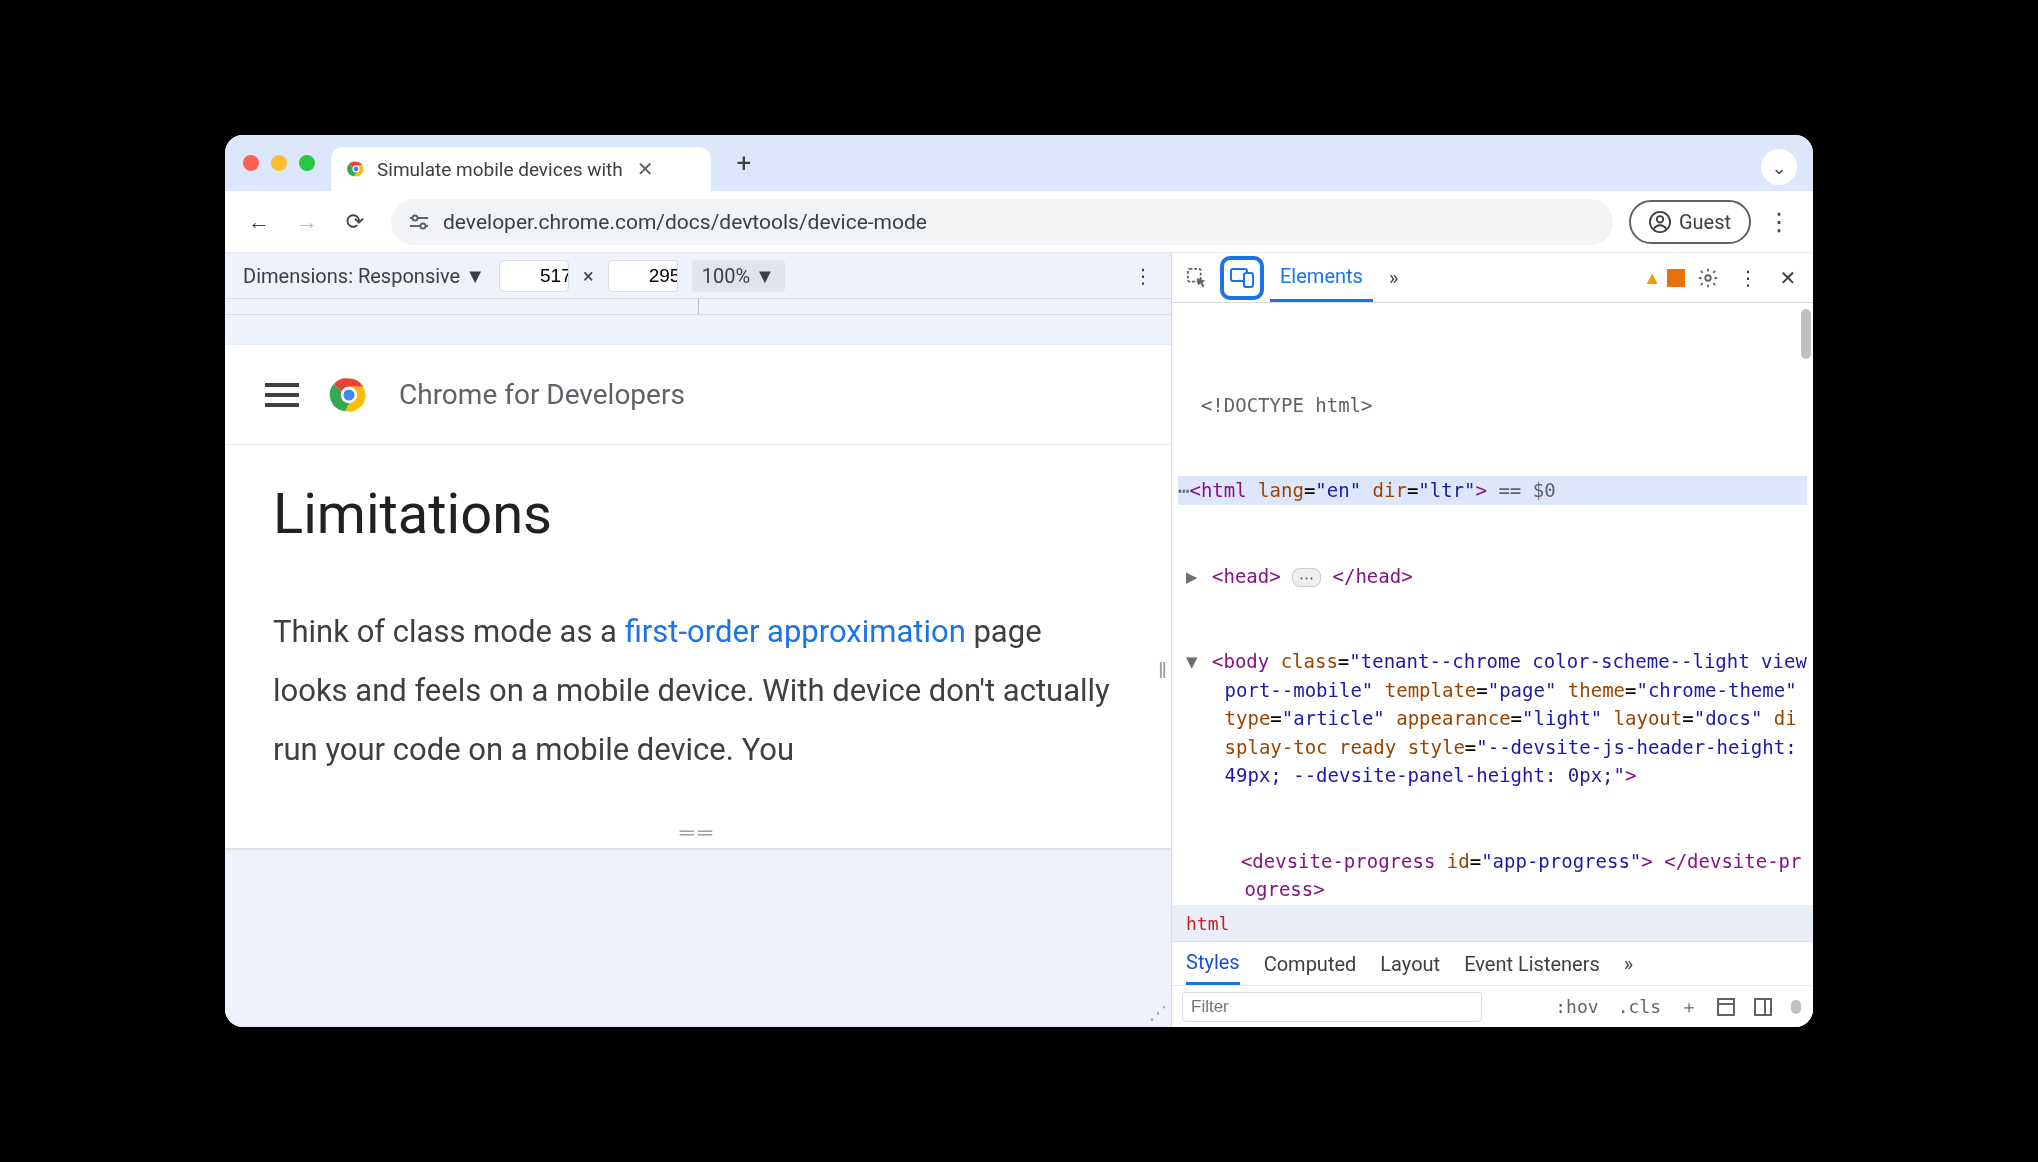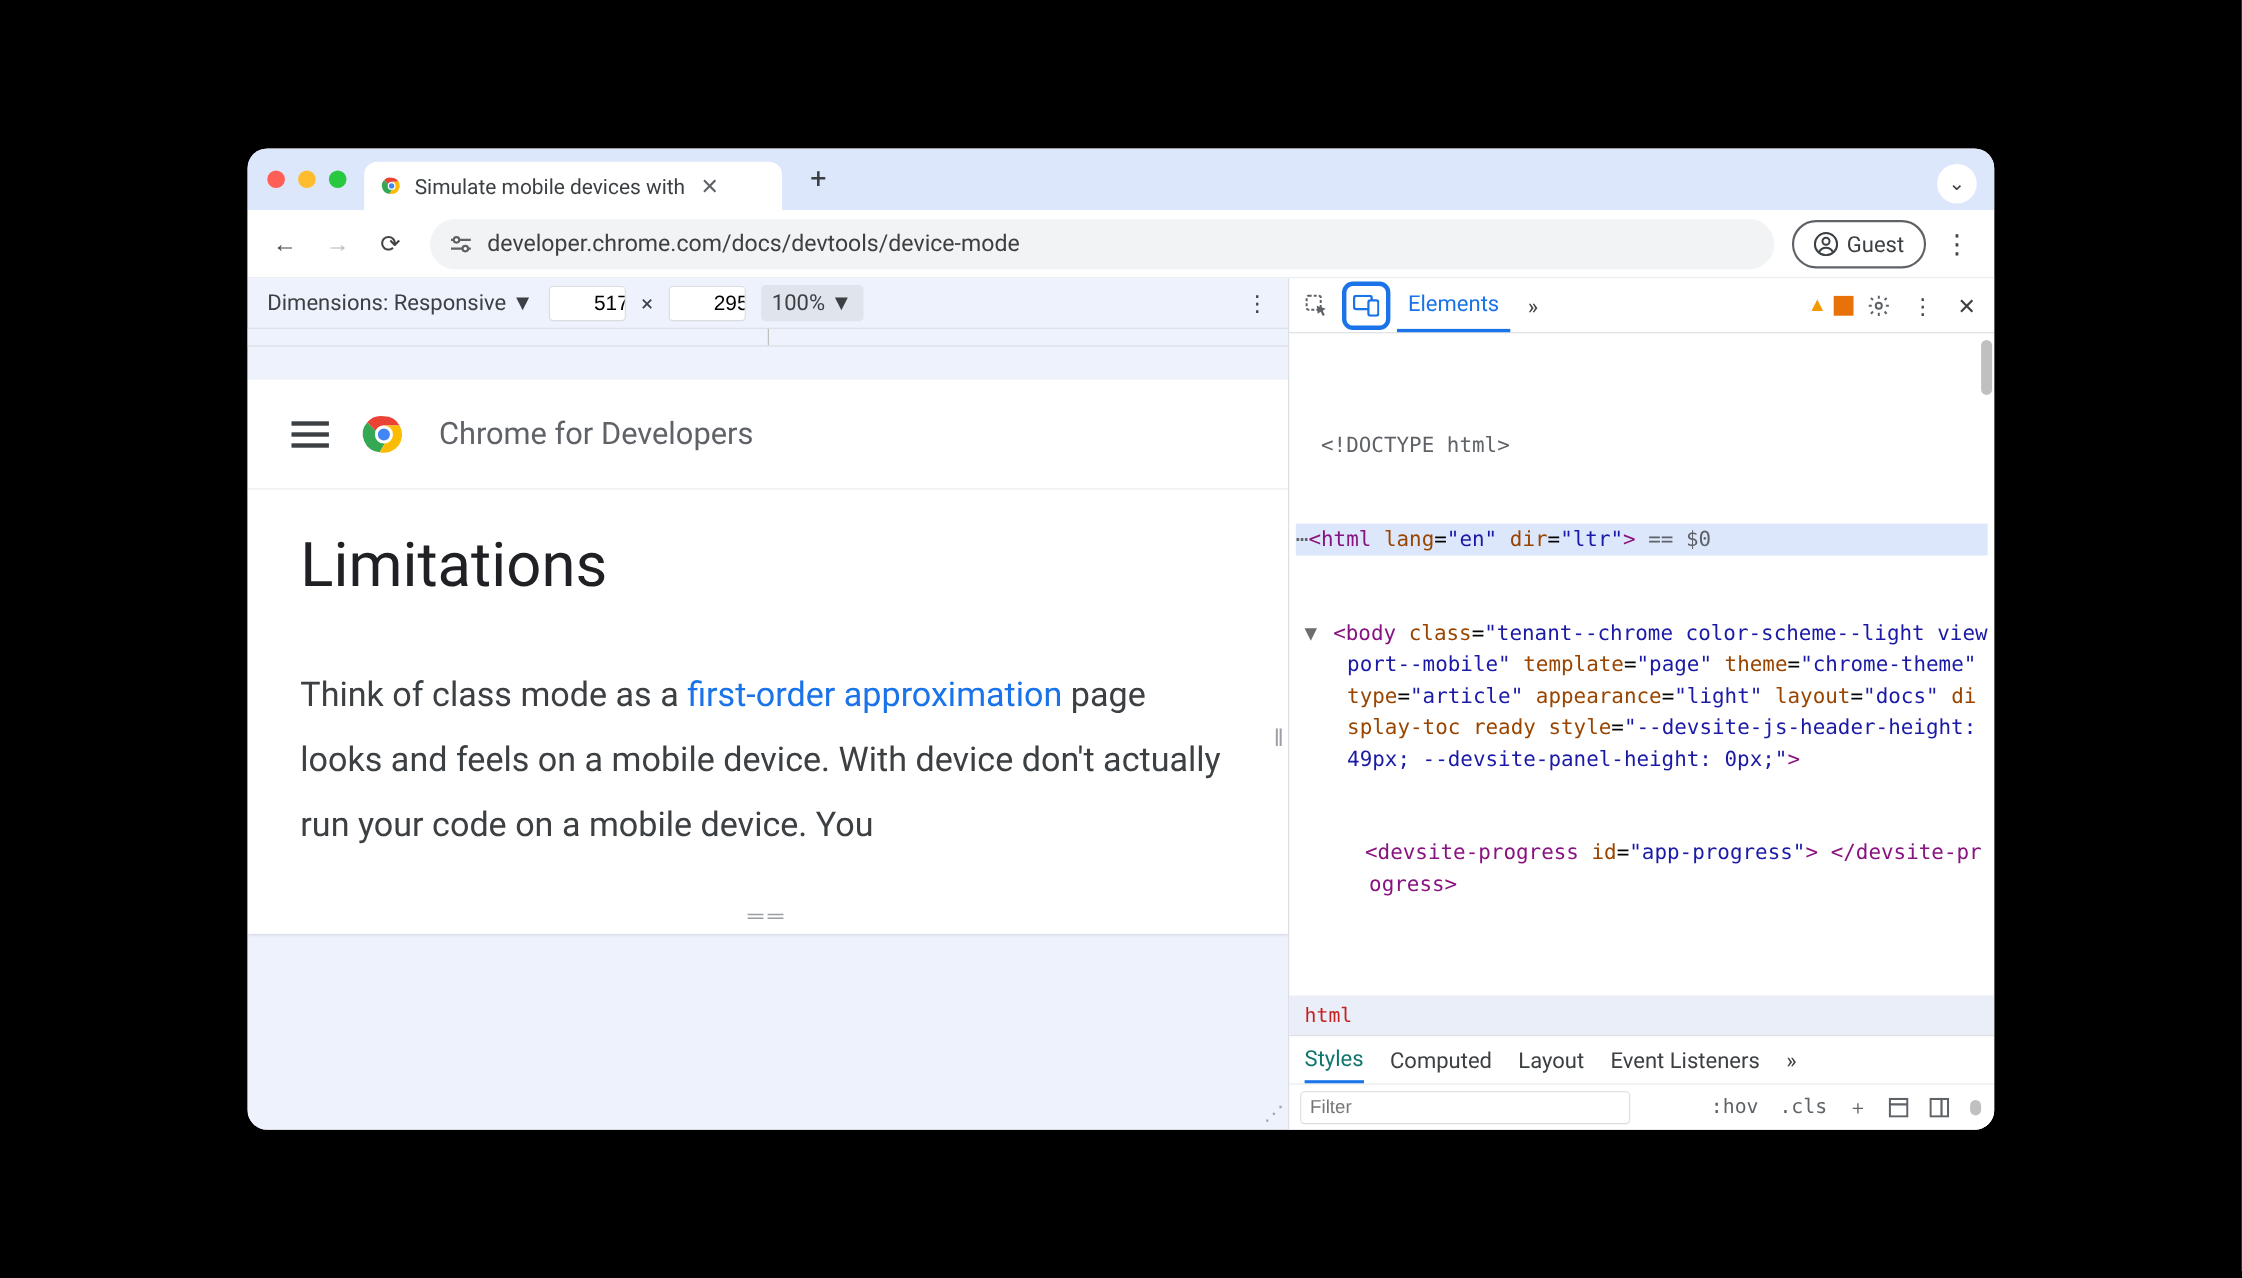--- a/index.html
+++ b/index.html
@@ -68,21 +68,21 @@
 .dom .vl { color: #1a1aa6; }
 .dom .gy { color: #5f6368; }
 .dom .li { padding-left: 1.4em; text-indent: -1.4em; }
 .dom .i1 { margin-left: 20px; } .dom .i2 { margin-left: 40px; }
 .arrow { display:inline-block; width: 14px; text-align:center; color:#6e6e6e; }
 .sel-line { background: #dde7fb; }
 .ellip-badge, .flex-badge { background:#eee; border:1px solid #ccc; border-radius: 8px; padding: 0 6px; font-size: 15px; color:#444; font-family: Arial; }
 .dom-scroll { position:absolute; top:6px; right:2px; width:10px; height:50px; background:#c0c0c0; border-radius:5px; }
 .crumbs { height: 36px; background: #e9eef9; padding: 0 14px; display: flex; align-items: center; font-family: Menlo, monospace; font-size: 18px; color: #c5221f; }
 .styles-tabs { height: 44px; display: flex; align-items: center; gap: 24px; padding: 0 14px; font-size: 20px; color: #3c4043; border-top: 1px solid #dadce0; }
-.styles-tabs .active { color: #0f766e; border-bottom: 3px solid #1a73e8; height: 100%; display: flex; align-items: center; }
+.styles-tabs .active { color: #1d4ed8; border-bottom: 3px solid #1a73e8; height: 100%; display: flex; align-items: center; }
 .styles-bar { height: 42px; display: flex; align-items: center; padding: 0 10px; gap: 19px; font-family: Menlo, monospace; font-size: 18px; color: #5f6368; border-top: 1px solid #e8eaed; }
 .filter-input { width: 300px; height: 30px; border: 1px solid #dadce0; border-radius: 4px; padding: 0 8px; font-size: 17px; }
 .styles-bar .sp { flex:1; }
 .sidescroll { width:10px; align-self:center; height:14px; background:#c0c0c0; border-radius:5px; margin-right:2px; }
 
 svg { display: block; }
 </style>
 </head>
 <body>
 
@@ -209,20 +209,21 @@
             </svg>
         </div>
         <div class="dt-ico">⋮</div>
         <div class="dt-ico">✕</div>
       </div>
 
       <div class="dom">
         <div class="dom-scroll"></div>
         <div class="li gy">&nbsp;&nbsp;&lt;!DOCTYPE html&gt;</div>
         <div class="li sel-line"><span class="gy">⋯</span><span class="tg">&lt;html</span> <span class="at">lang</span>=<span class="vl">"en"</span> <span class="at">dir</span>=<span class="vl">"ltr"</span><span class="tg">&gt;</span><span class="gy"> == $0</span></div>
+        <div class="li i1"><span class="arrow">▶</span><span class="tg">&lt;head&gt;</span> <span class="ellip-badge">⋯</span> <span class="tg">&lt;/head&gt;</span></div>
         <div class="li i1"><span class="arrow">▼</span><span class="tg">&lt;body</span> <span class="at">class</span>=<span class="vl">"tenant--chrome color-scheme--light viewport--mobile"</span> <span class="at">template</span>=<span class="vl">"page"</span> <span class="at">theme</span>=<span class="vl">"chrome-theme"</span> <span class="at">type</span>=<span class="vl">"article"</span> <span class="at">appearance</span>=<span class="vl">"light"</span> <span class="at">layout</span>=<span class="vl">"docs"</span> <span class="at">display-toc ready</span> <span class="at">style</span>=<span class="vl">"--devsite-js-header-height: 49px; --devsite-panel-height: 0px;"</span><span class="tg">&gt;</span></div>
         <div class="li i2">&nbsp;&nbsp;<span class="tg">&lt;devsite-progress</span> <span class="at">id</span>=<span class="vl">"app-progress"</span><span class="tg">&gt;</span> <span class="tg">&lt;/devsite-progress&gt;</span></div>
         
         
         
       </div>
 
       <div class="crumbs">html</div>
 
       <div class="styles-tabs">

